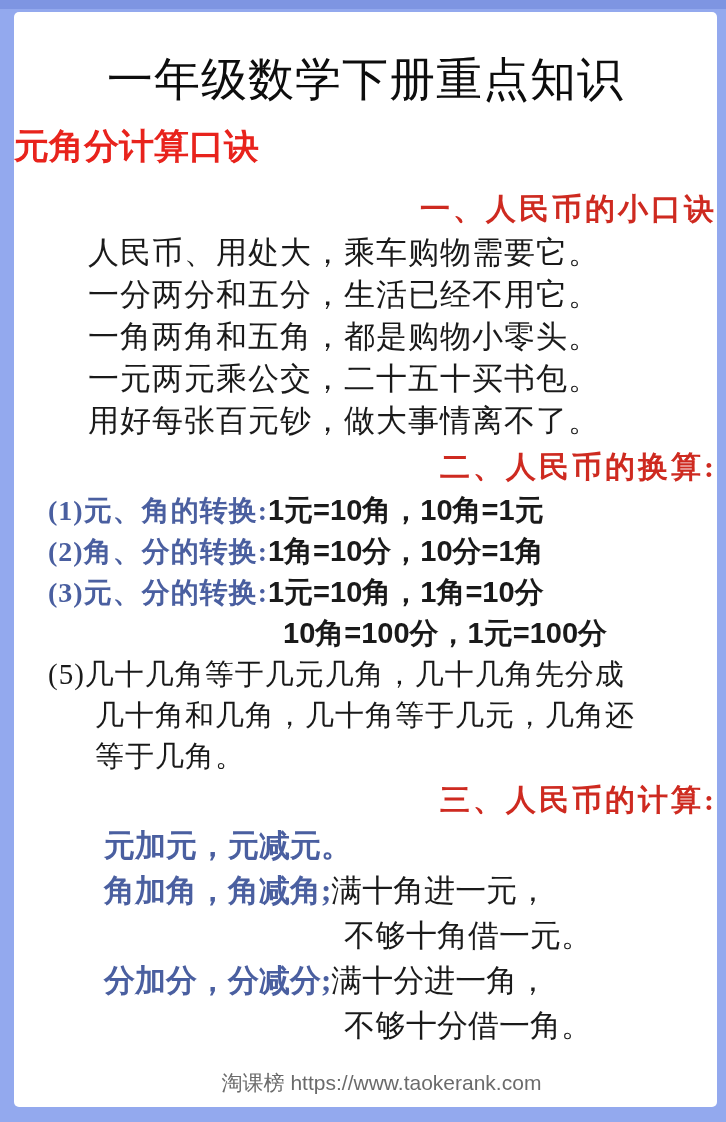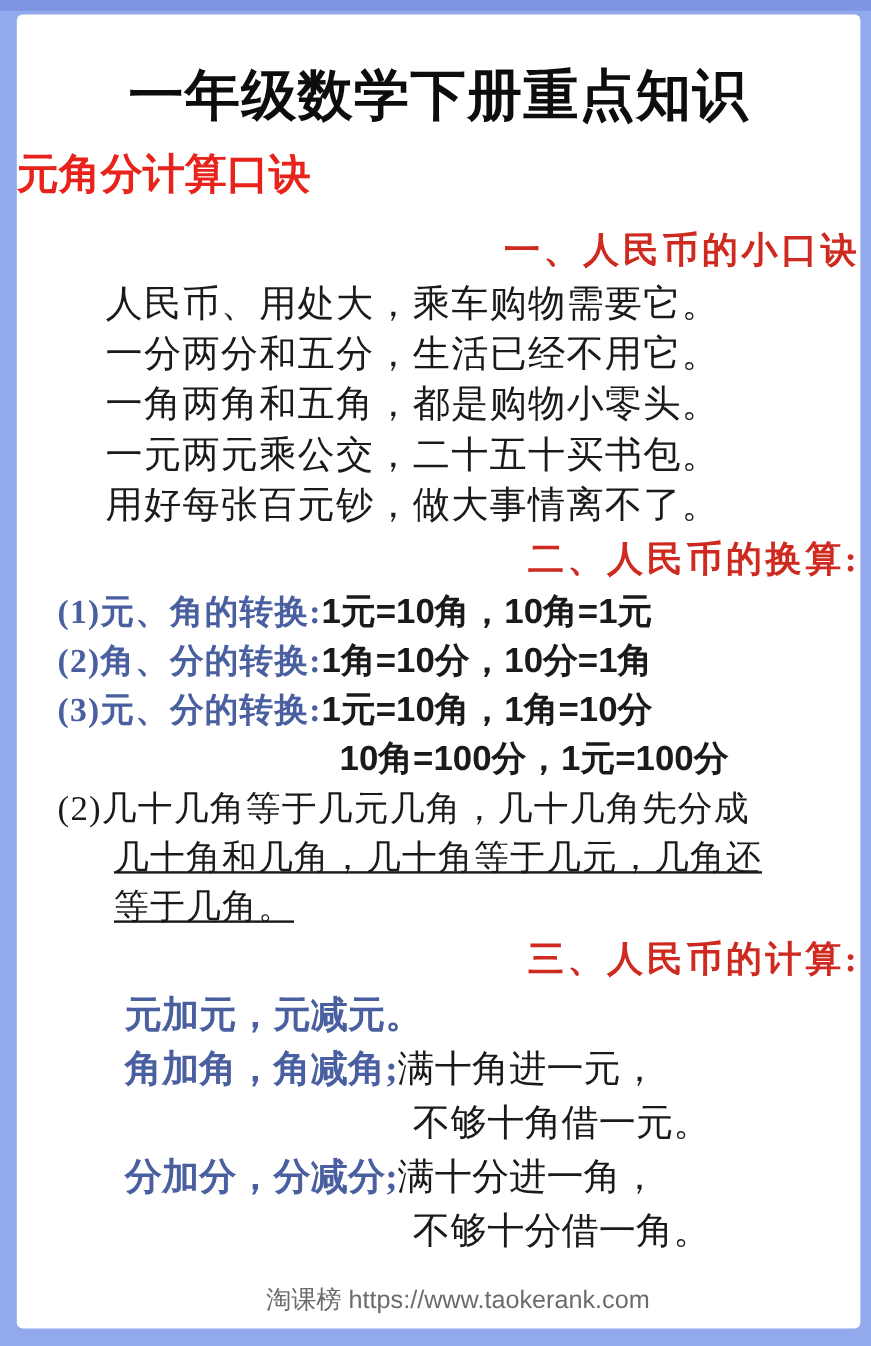--- a/index.html
+++ b/index.html
@@ -16,21 +16,21 @@
   }
   .page {
     position: absolute; left: 14px; top: 12px; right: 9px; bottom: 15px;
     background: #ffffff;
     border-radius: 5px;
   }
   .title {
     margin-top: 42px;
     text-align: center;
     font-family: "Liberation Sans", "DejaVu Sans", sans-serif;
-    font-weight: 700;
+    font-weight: 400;
     font-size: 46px;
     line-height: 50px;
     letter-spacing: 1px;
     color: var(--title-black, #0d0d0d);
   }
   .subtitle {
     margin-top: 22px;
     font-family: "Liberation Sans", "DejaVu Sans", sans-serif;
     font-weight: 900;
     font-size: 35px;
@@ -68,21 +68,21 @@
     font-family: "Liberation Sans", "DejaVu Sans", sans-serif;
     font-weight: 700;
     font-size: 29px;
     color: var(--body-black, #1a1a1a);
   }
   .conv-cont { margin-left: 235px; }
   .note {
     color: var(--body-black, #1a1a1a);
     letter-spacing: 1px;
   }
-  .note-wrap { margin-left: 47px; text-decoration: underline; }
+  .note-wrap { margin-left: 47px; }
   
   .rules { margin: 4px 0 0 56px; font-size: 31px; line-height: 45px; }
   .rule-blue {
     color: var(--accent-blue, #4a5fa0);
     font-weight: bold;
   }
   .rule-black { color: var(--body-black, #151515); }
   .rule-cont { margin-left: 240px; color: var(--body-black, #151515); }
   .footer {
     position: absolute;
@@ -121,21 +121,21 @@
       <div>
         <span class="conv-label">(1)元、角的转换:</span><span class="conv-eq">1元=10角，10角=1元</span>
       </div>
       <div>
         <span class="conv-label">(2)角、分的转换:</span><span class="conv-eq">1角=10分，10分=1角</span>
       </div>
       <div>
         <span class="conv-label">(3)元、分的转换:</span><span class="conv-eq">1元=10角，1角=10分</span>
       </div>
       <div class="conv-cont conv-eq">10角=100分，1元=100分</div>
-      <div class="note">(2)几十几角等于几元几角，几十几角先分成</div>
+      <div class="note">(5)几十几角等于几元几角，几十几角先分成</div>
       <div class="note note-wrap">几十角和几角，几十角等于几元，几角还</div>
       <div class="note note-wrap">等于几角。</div>
     </div>
   </div>
 
   <div class="section s3">
     <div class="sec-heading">三、人民币的计算:</div>
     <div class="rules">
       <div>
         <span class="rule-blue">元加元，元减元。</span>

